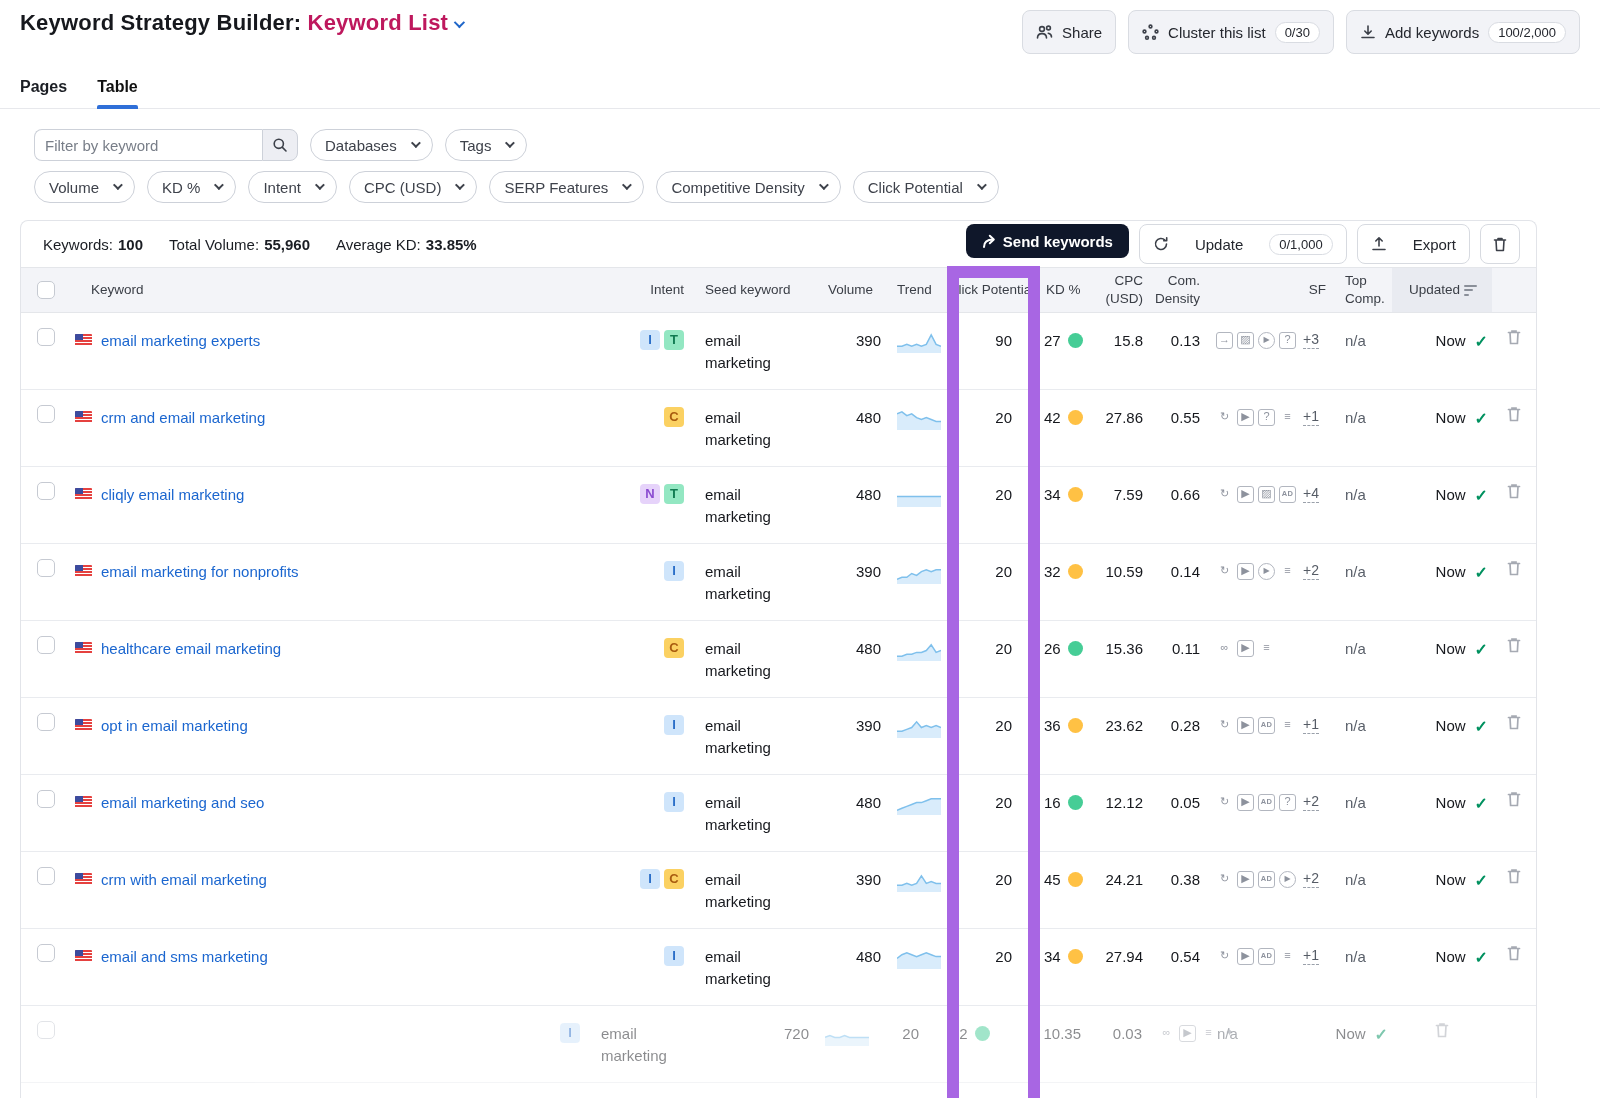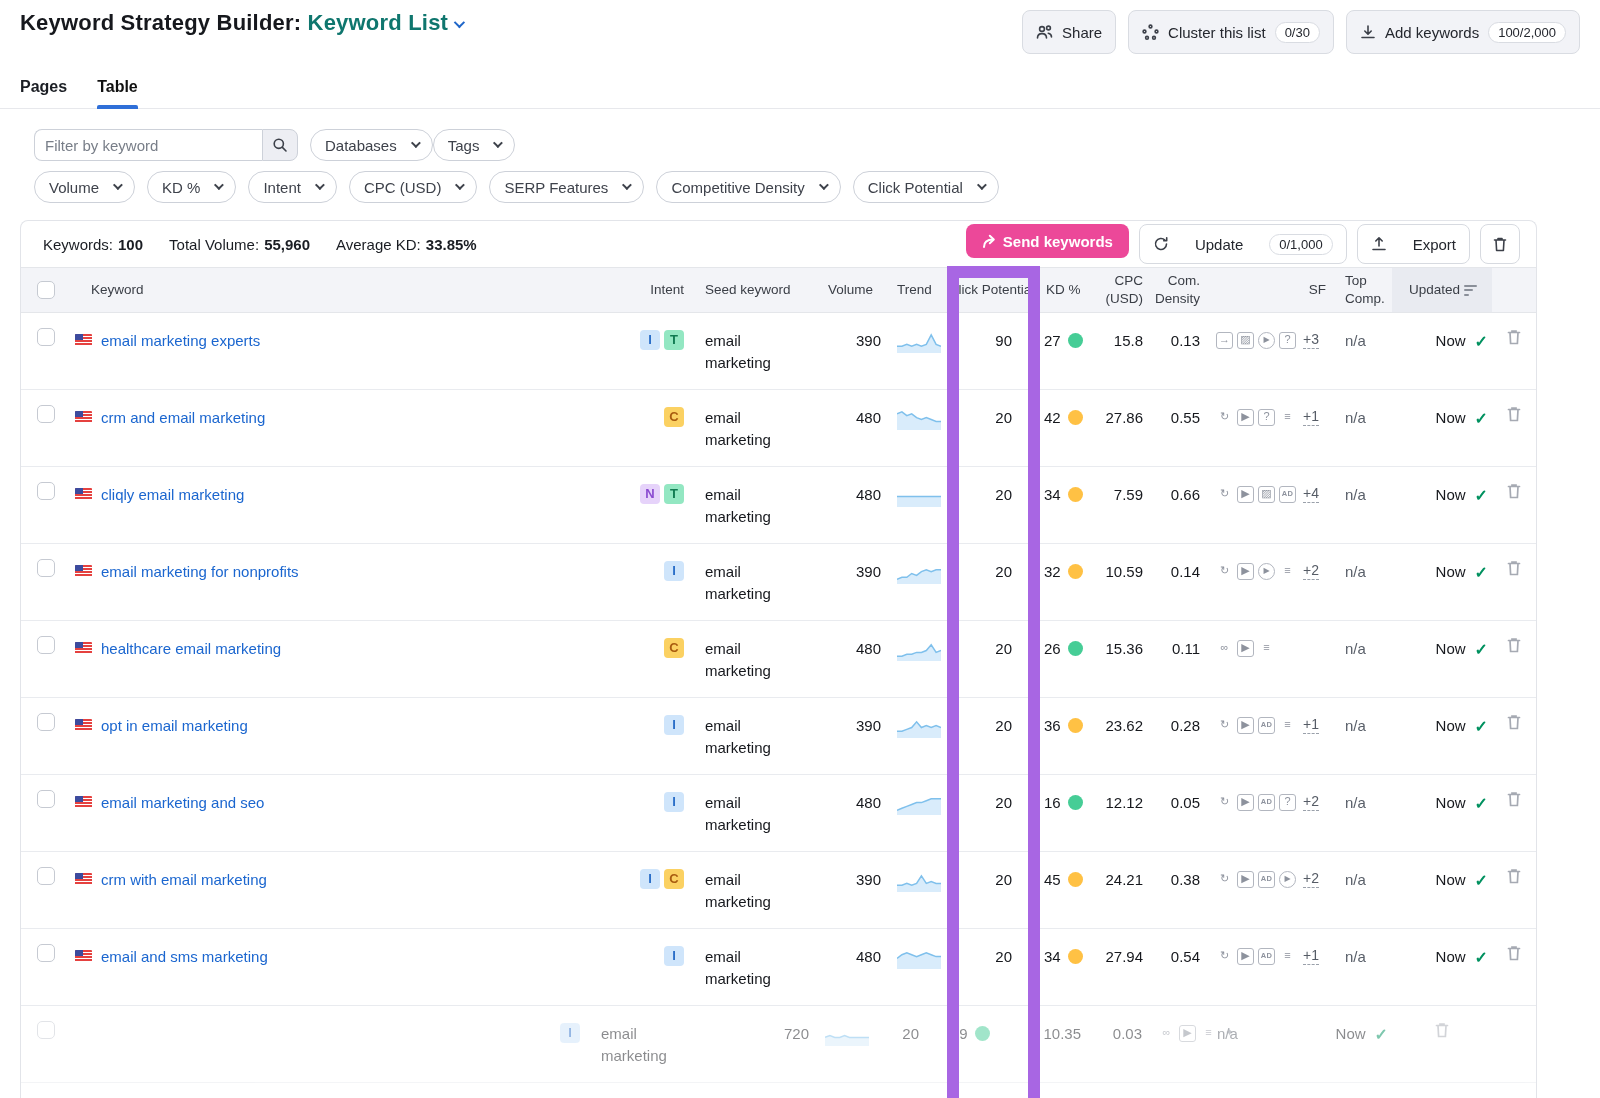--- a/index.html
+++ b/index.html
@@ -3,21 +3,21 @@
 <meta charset="utf-8">
 <style>
   * { margin:0; padding:0; box-sizing:border-box; }
   html,body { width:1600px; height:1098px; overflow:hidden; background:#fff;
     font-family:"Liberation Sans", sans-serif; color:#16181d; }
   .page { position:relative; width:1600px; height:1098px; }
 
   
   .top-bar { display:flex; justify-content:space-between; align-items:flex-start; padding:10px 20px 0 20px; }
   .page-title { font-size:22px; font-weight:bold; letter-spacing:.2px; }
-  .page-title .list-name { color:#0f766e; cursor:pointer; }
+  .page-title .list-name { color:#be185d; cursor:pointer; }
   .chev { display:inline-block; width:8px; height:8px; border-right:2px solid currentColor; border-bottom:2px solid currentColor; transform:rotate(45deg) translateY(-2px); margin-left:6px; margin-bottom:2px; }
   .top-actions { display:flex; gap:12px; }
   .btn-gray { height:44px; display:flex; align-items:center; gap:9px; background:#f2f3f7; border:1px solid #d9dce2; border-radius:8px; padding:0 13px; font-size:15px; color:#24272e; cursor:pointer; }
   .pill { background:#fff; border:1px solid #d9dce2; border-radius:13px; padding:2px 9px; font-size:13px; color:#24272e; }
   .ic { flex:0 0 auto; stroke:#3c4049; fill:none; stroke-width:1.6; stroke-linecap:round; stroke-linejoin:round; }
 
   
   .tabs { display:flex; gap:30px; padding:0 20px; margin-top:24px; border-bottom:1px solid #e7e8ec; }
   .tab { font-size:16px; font-weight:bold; color:#1b1e24; padding-bottom:12px; position:relative; cursor:pointer; }
   .tab.active { color:#111; }
@@ -32,21 +32,21 @@
   .search-btn { width:36px; height:32px; background:#edeef3; border:1px solid #cdd1d9; border-radius:0 8px 8px 0; display:flex; align-items:center; justify-content:center; cursor:pointer; }
   .chip { height:32px; display:flex; align-items:center; gap:8px; border:1px solid #cdd1d9; border-radius:16px; background:#fff; padding:0 14px; font-size:15px; color:#3e424b; cursor:pointer; }
   .chip .chev { border-color:#3e424b; width:7px; height:7px; }
 
   
   .table-card { position:absolute; left:20px; top:220px; width:1517px; height:878px; border:1px solid #e2e4e9; border-bottom:none; border-radius:8px 8px 0 0; overflow:hidden; background:#fff; }
   .toolbar { height:46px; display:flex; align-items:center; justify-content:space-between; padding:0 16px 0 22px; }
   .stats { display:flex; gap:26px; font-size:15px; color:#1a1d23; }
   .stat b { margin-left:5px; }
   .toolbar-actions { display:flex; gap:10px; }
-  .btn-primary { height:34px; display:flex; align-items:center; gap:4px; background:#ec4899; color:#fff; border-radius:8px; padding:0 16px; font-size:15px; font-weight:bold; cursor:pointer; }
+  .btn-primary { height:34px; display:flex; align-items:center; gap:4px; background:#0f172a; color:#fff; border-radius:8px; padding:0 16px; font-size:15px; font-weight:bold; cursor:pointer; }
   .btn-white { height:40px; display:flex; align-items:center; gap:26px; background:#fff; border:1px solid #d7dae0; border-radius:8px; padding:0 13px; font-size:15px; color:#24272e; cursor:pointer; }
   .btn-icon { width:40px; justify-content:center; padding:0; }
 
   
   .thead, .trow { display:grid; grid-template-columns:48px 518px 104px 118px 72px 64px 93px 50px 62px 58px 128px 56px 100px 44px; }
   .thead { background:#f3f4f8; height:46px; border-top:1px solid #e4e6ea; border-bottom:1px solid #e4e6ea; font-size:13.5px; color:#3a3e46; }
   .thead .hcell { display:flex; align-items:center; line-height:1.3; }
   .h-check { padding-left:16px; }
   .h-kw { padding-left:22px; }
   .h-intent { justify-content:flex-end; padding-right:7px; }
@@ -155,21 +155,21 @@
     <div class="filter-row">
       <div class="search-wrap">
         <input class="search-input" placeholder="Filter by keyword" style="">
         <div class="search-btn">
           <svg class="ic" width="16" height="16" viewBox="0 0 16 16">
               <circle cx="6.8" cy="6.8" r="4.6"></circle>
               <path d="M10.4 10.4L14 14"></path>
             </svg>
         </div>
       </div>
-      <div id="chips-row1" style="display:flex;">
+      <div id="chips-row1" style="display:flex;gap:12px">
           <div class="chip">
             <span>Databases</span>
             <span class="chev"></span>
           </div>
           <div class="chip">
             <span>Tags</span>
             <span class="chev"></span>
           </div>
         </div>
     </div>
@@ -696,21 +696,21 @@
     <div class="cell c-seed">email marketing</div>
     <div class="cell c-vol">720</div>
     <div class="cell c-trend">
             <svg width="44" height="21">
               <polygon points="0,21 0.0,12.4 4.9,10.5 9.8,12.4 14.7,12.4 19.6,10.5 24.4,12.4 29.3,12.4 34.2,12.4 39.1,12.4 44.0,12.4 44,21" fill="#d9ecfb"></polygon>
               <polyline points="0.0,12.4 4.9,10.5 9.8,12.4 14.7,12.4 19.6,10.5 24.4,12.4 29.3,12.4 34.2,12.4 39.1,12.4 44.0,12.4" fill="none" stroke="#7fc0ec" stroke-width="1.5"></polyline>
             </svg>
           </div>
     <div class="cell c-cp">20</div>
     <div class="cell c-kd">
-            <span>29</span>
+            <span>52</span>
             <span class="kd-dot kd-good"></span>
           </div>
     <div class="cell c-cpc">10.35</div>
     <div class="cell c-cd">0.03</div>
     <div class="cell c-serp">
             <span class="si">∞</span>
             <span class="si box">▶</span>
             <span class="si">≡</span>
             <span class="si">✦</span>
           </div>

